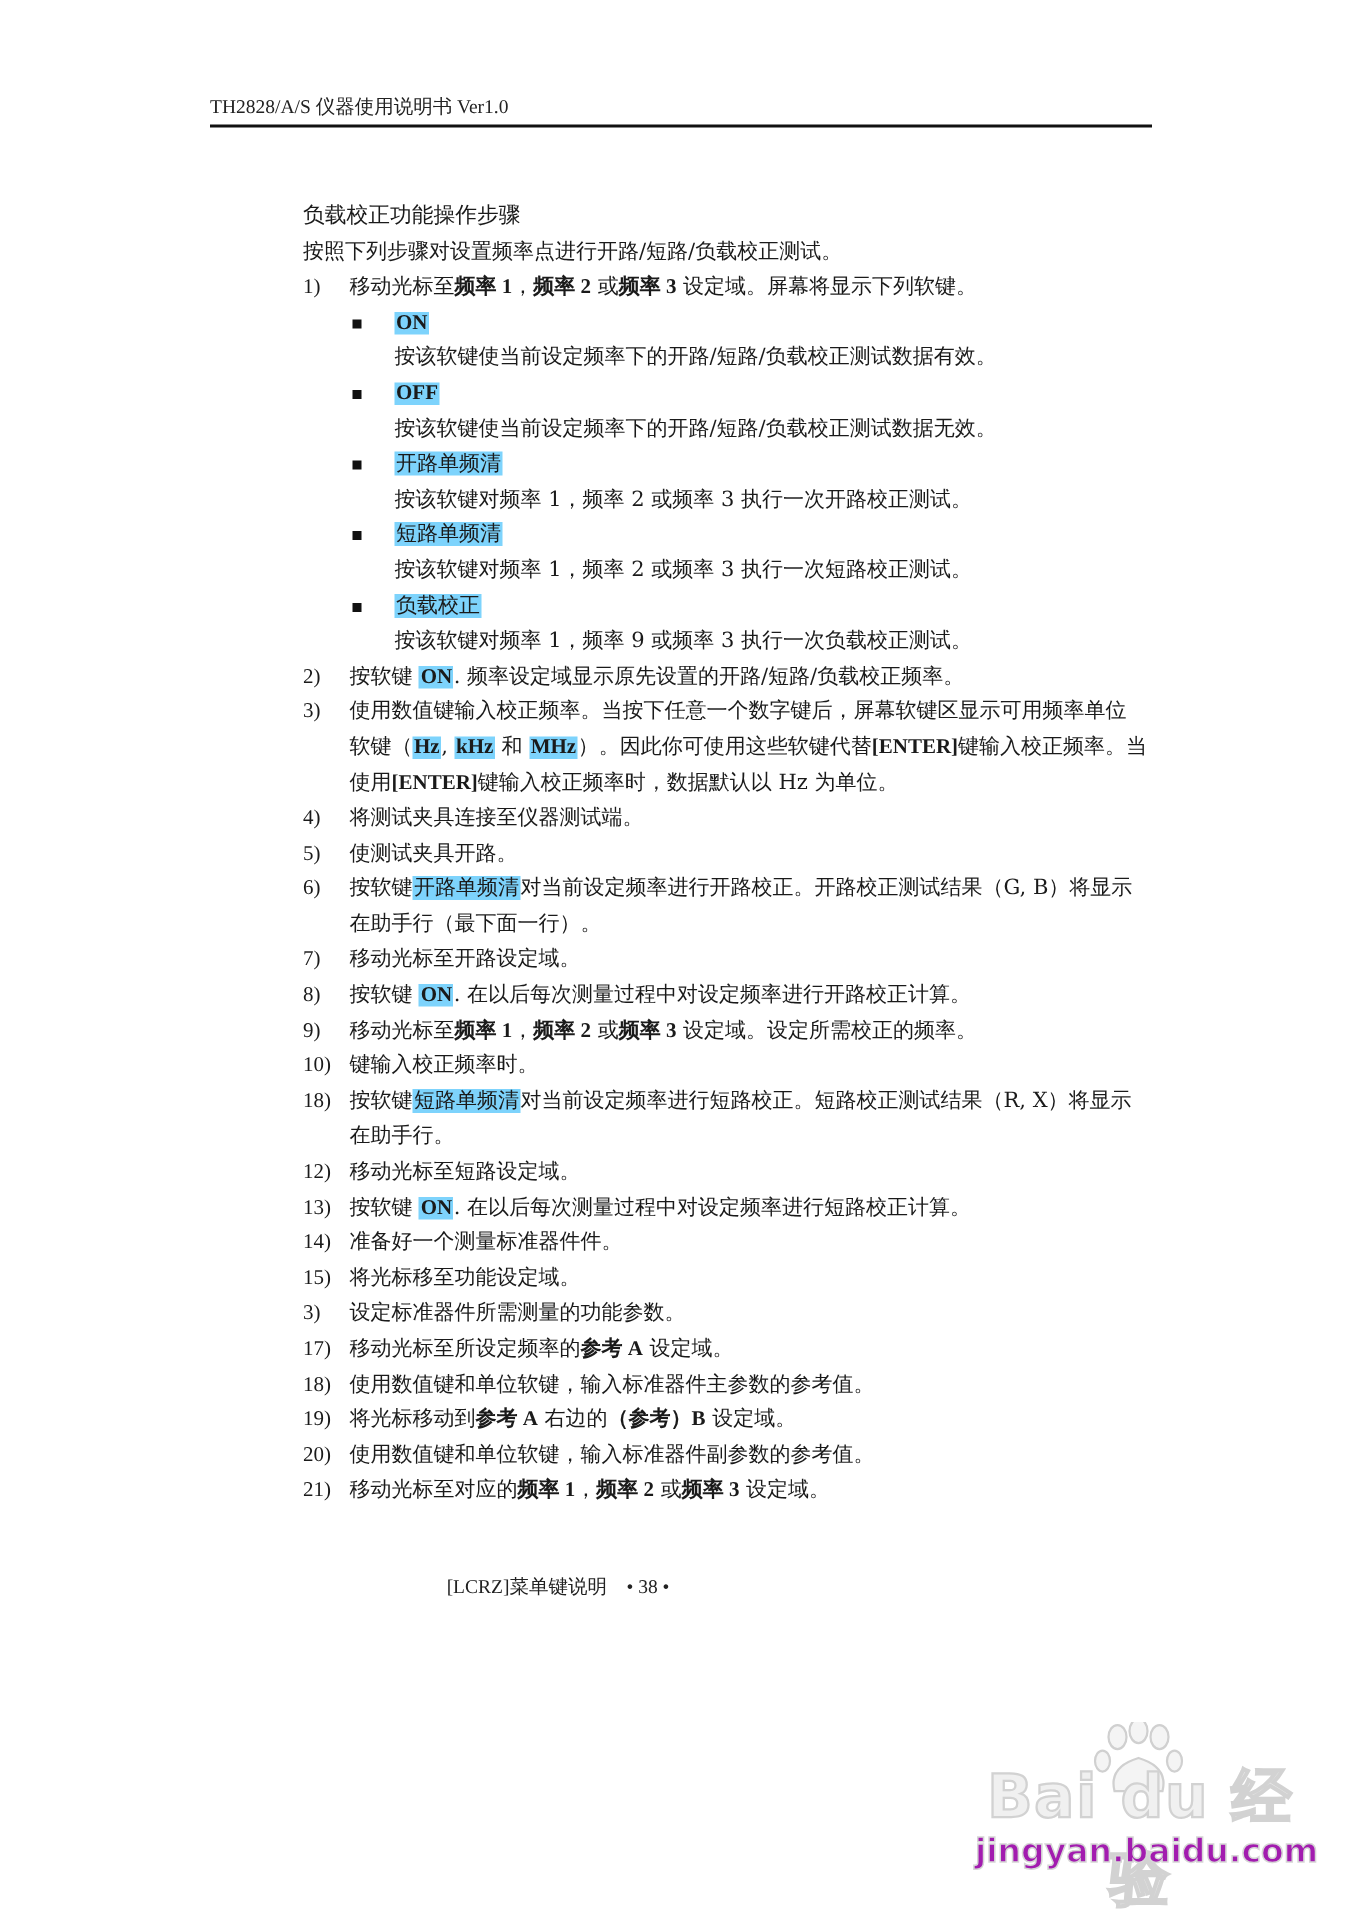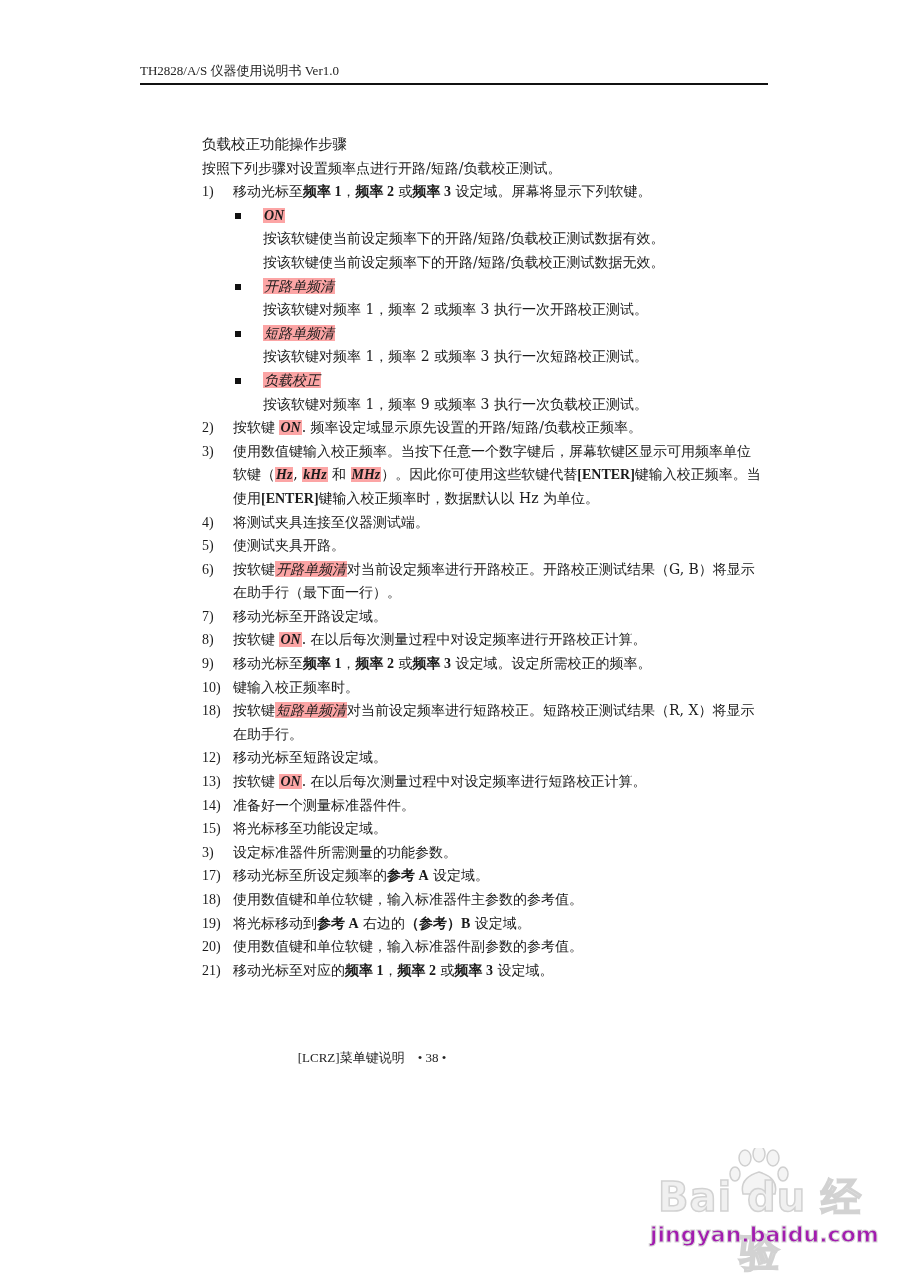--- a/index.html
+++ b/index.html
@@ -27,21 +27,21 @@
   .step .num {
     position: absolute; left: 0; top: 0; width: 28px;
     font-family: "Liberation Serif", serif;
   }
   .bullet-line { padding-left: 61px; position: relative; }
   .bullet-line .sq {
     position: absolute; left: 33px; top: 9px; width: 6px; height: 6px; background: #111;
   }
   .bullet-desc { padding-left: 61px; }
   .key {
-    background: #fca5a5; padding: 0 1px; font-style: italic;
+    background: #7dd3fc; padding: 0 1px;
   }
   .b { font-weight: bold; font-family: "Liberation Serif", serif; }
   .u { text-underline-offset: 3px; text-decoration-thickness: 1px; }
   .footer {
     position: absolute; left: 0; top: 1049px; width: 744px; text-align: center;
     font-size: 13px; font-family: "Liberation Serif", "DejaVu Serif", serif; color: #222;
   }
   .watermark {
     position: absolute; left: 645px; top: 1148px; width: 230px; height: 110px;
     color: #e4e4e4; font-family: "DejaVu Sans", sans-serif;
@@ -72,20 +72,24 @@
     <span class="num">1)</span>
     <span>移动光标至</span><span class="u b">频率 1</span><span>，</span><span class="u b">频率 2</span><span> 或</span><span class="u b">频率 3</span><span> 设定域。屏幕将显示下列软键。</span>
   </div>
 
   <div class="line bullet-line">
     <span class="sq"></span>
     <span class="key b">ON</span>
   </div>
   <div class="line bullet-desc">按该软键使当前设定频率下的开路/短路/负载校正测试数据有效。</div>
 
+  <div class="line bullet-line">
+    <span class="sq"></span>
+    <span class="key b">OFF</span>
+  </div>
   <div class="line bullet-desc">按该软键使当前设定频率下的开路/短路/负载校正测试数据无效。</div>
 
   <div class="line bullet-line">
     <span class="sq"></span>
     <span class="key">开路单频清</span>
   </div>
   <div class="line bullet-desc">按该软键对频率 1，频率 2 或频率 3 执行一次开路校正测试。</div>
 
   <div class="line bullet-line">
     <span class="sq"></span>

